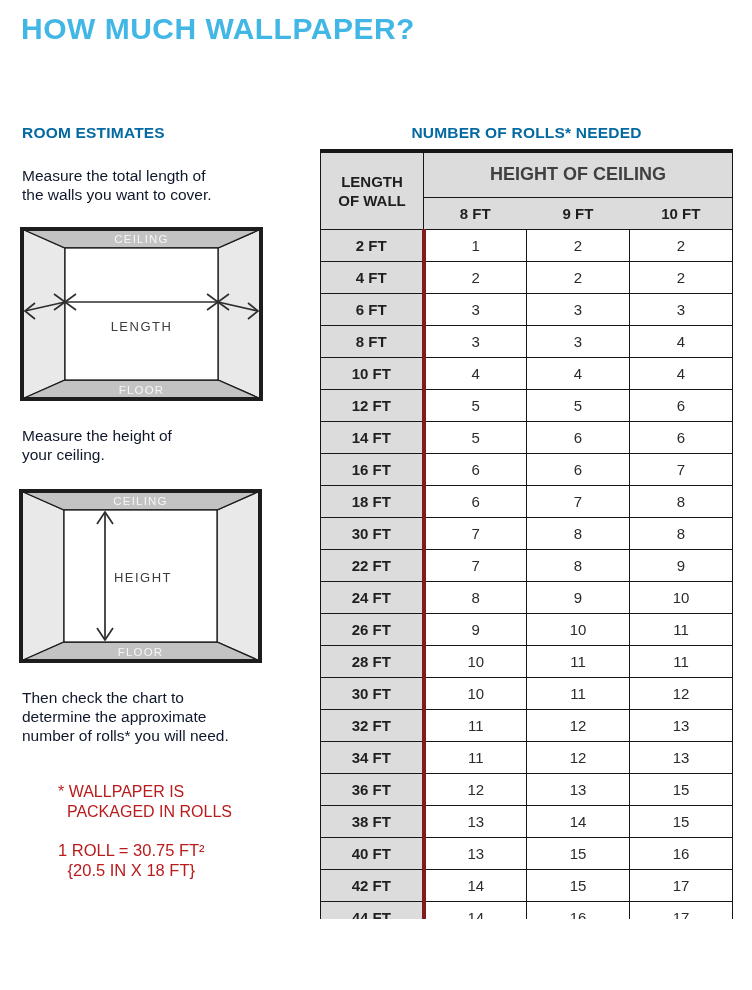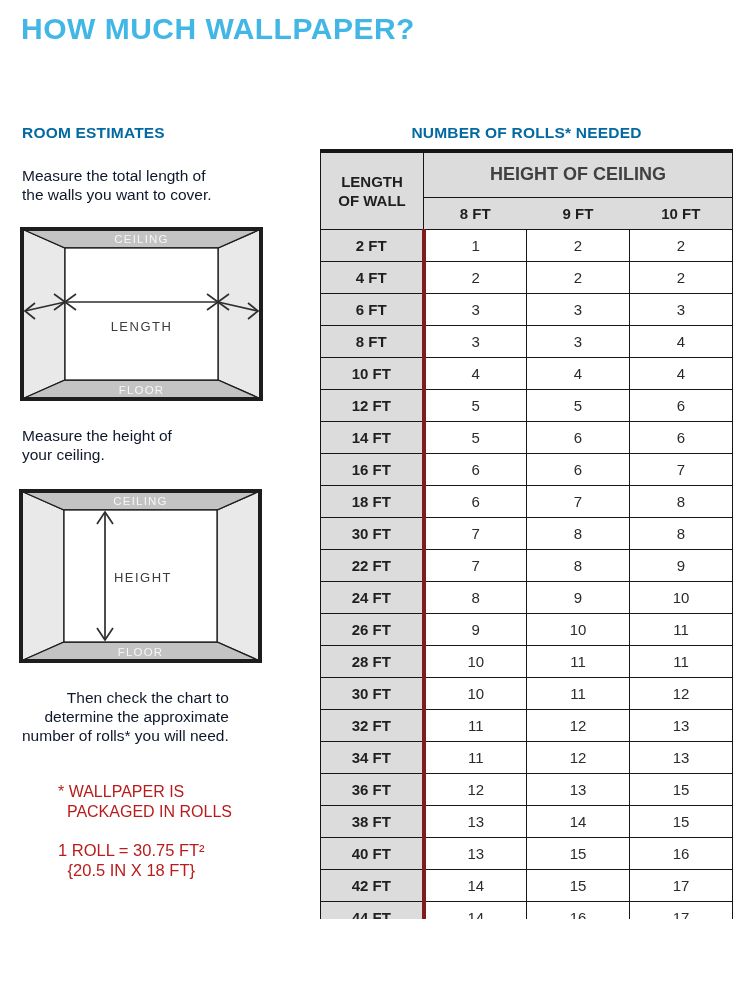--- a/index.html
+++ b/index.html
@@ -11,21 +11,21 @@
 
   .section-heading{position:absolute;font-size:15.5px;font-weight:bold;color:#0369a1;
     letter-spacing:.2px;white-space:nowrap;}
   .room-estimates-heading{left:22px;top:124px;}
   .rolls-heading{left:320px;top:124px;width:413px;text-align:center;}
 
   .body-text{position:absolute;left:22px;font-size:15.5px;line-height:19px;color:#0f172a;
     white-space:pre-line;}
   .step1{top:166px;}
   .step2{top:426px;}
-  .step3{top:688px;text-align:right;}
+  .step3{top:688px;}
 
   .bold-note{position:absolute;left:22px;font-weight:normal;color:#b91c1c;white-space:pre;margin-left:36px;}
   .footnote{top:782px;font-size:16px;line-height:19.5px;}
   .roll-size{top:840px;font-size:16.5px;line-height:20px;text-align:center;}
 
   .diagram{position:absolute;}
   .diagram1{left:20px;top:227px;}
   .diagram2{left:19px;top:489px;}
   .room-label{font-size:11.5px;fill:#f6f6f6;letter-spacing:1.2px;text-anchor:middle;}
   .measure-label{font-size:13px;fill:#3c3c3c;letter-spacing:1.5px;text-anchor:middle;}

